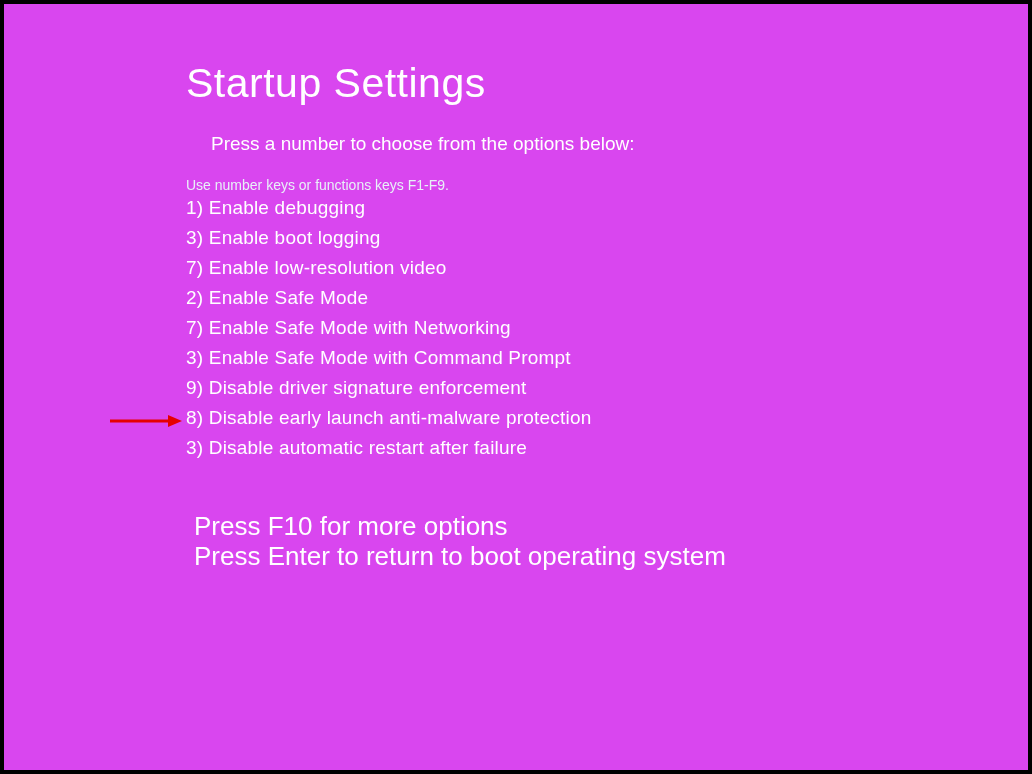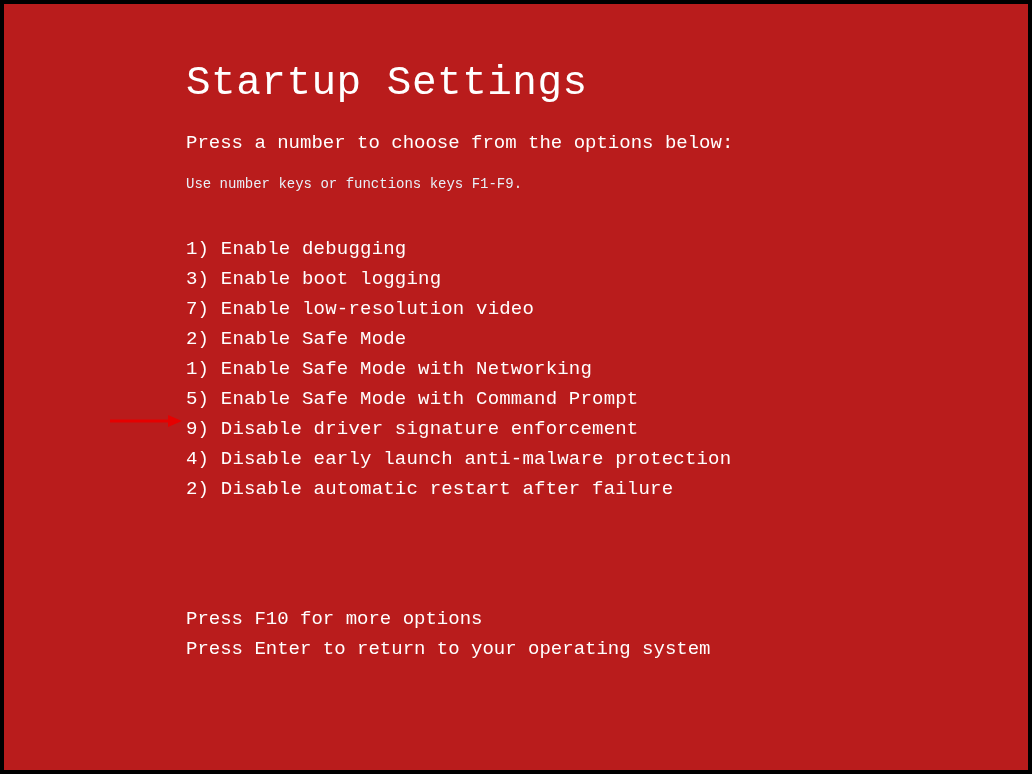--- a/index.html
+++ b/index.html
@@ -14,55 +14,55 @@
       font-family: 'Segoe UI', 'Segoe UI Light', Tahoma, sans-serif;
       overflow: hidden;
       position: relative;
     }
     .screen {
       position: absolute;
       top: 4px;
       left: 4px;
       right: 4px;
       bottom: 4px;
-      background: #b91c1c;
+      background: #d946ef;
       color: #ffffff;
       padding: 56px 0 0 182px;
-      font-family: Liberation Mono, monospace;
     }
     .title {
       font-size: 41px;
       font-weight: 300;
       letter-spacing: 0.5px;
       margin-bottom: 26px;
     }
     .subtitle {
       font-size: 19px;
       font-weight: 400;
       margin-bottom: 22px;
+      margin-left: 25px;
     }
     .hint {
       font-size: 14px;
       font-weight: 400;
-      margin-bottom: 42px;
       color: #e8f0f8;
     }
     .options {
-      margin-bottom: 100px;
+      margin-bottom: 48px;
     }
     .option-item {
       font-size: 19px;
       font-weight: 400;
       line-height: 30px;
       letter-spacing: 0.2px;
     }
     .footer-line {
-      font-size: 19px;
+      font-size: 26px;
       font-weight: 400;
       line-height: 30px;
+      margin-left: 8px;
     }
     .arrow {
       position: absolute;
       top: 409px;
       left: 104px;
       pointer-events: none;
     }
   </style>
 </head>
 <body>
@@ -70,27 +70,27 @@
 <div class="screen">
   <h1 class="title">Startup Settings</h1>
   <div class="subtitle">Press a number to choose from the options below:</div>
   <div class="hint">Use number keys or functions keys F1-F9.</div>
 
   <div class="options">
     <div class="option-item">1) Enable debugging</div>
     <div class="option-item">3) Enable boot logging</div>
     <div class="option-item">7) Enable low-resolution video</div>
     <div class="option-item">2) Enable Safe Mode</div>
-    <div class="option-item">1) Enable Safe Mode with Networking</div>
-    <div class="option-item">5) Enable Safe Mode with Command Prompt</div>
+    <div class="option-item">7) Enable Safe Mode with Networking</div>
+    <div class="option-item">3) Enable Safe Mode with Command Prompt</div>
     <div class="option-item">9) Disable driver signature enforcement</div>
-    <div class="option-item">4) Disable early launch anti-malware protection</div>
-    <div class="option-item">2) Disable automatic restart after failure</div>
+    <div class="option-item">8) Disable early launch anti-malware protection</div>
+    <div class="option-item">3) Disable automatic restart after failure</div>
   </div>
 
   <div class="footer-line">Press F10 for more options</div>
-  <div class="footer-line">Press Enter to return to your operating system</div>
+  <div class="footer-line">Press Enter to return to boot operating system</div>
 
   <svg class="arrow" width="76" height="16">
     <line x1="2" y1="8" x2="62" y2="8" stroke="#e60000" stroke-width="3"></line>
     <polygon points="60,2 74,8 60,14" fill="#e60000"></polygon>
   </svg>
 </div>
 
 </body></html>

